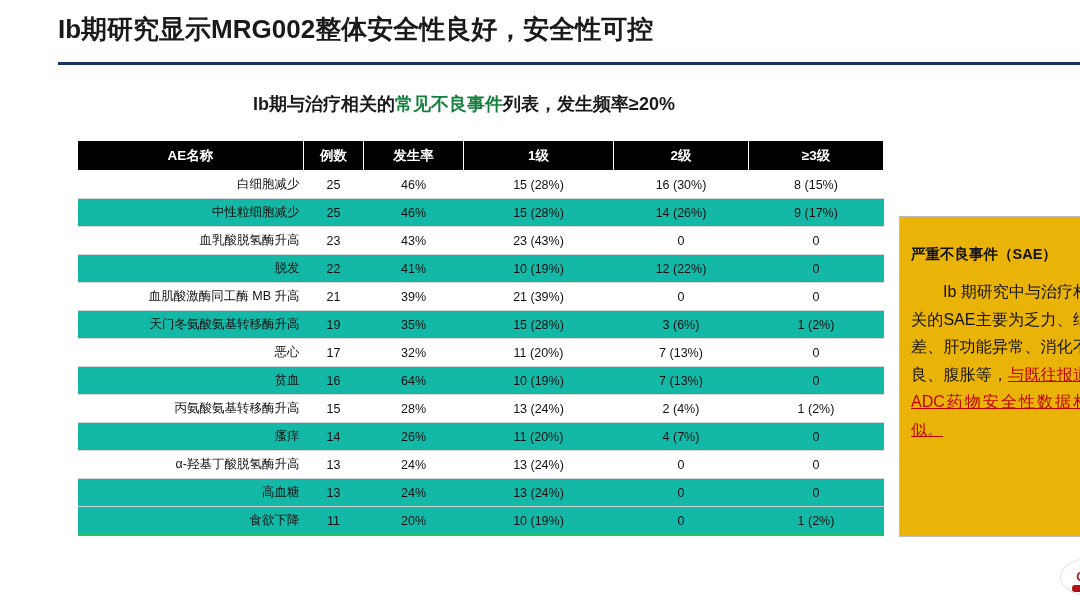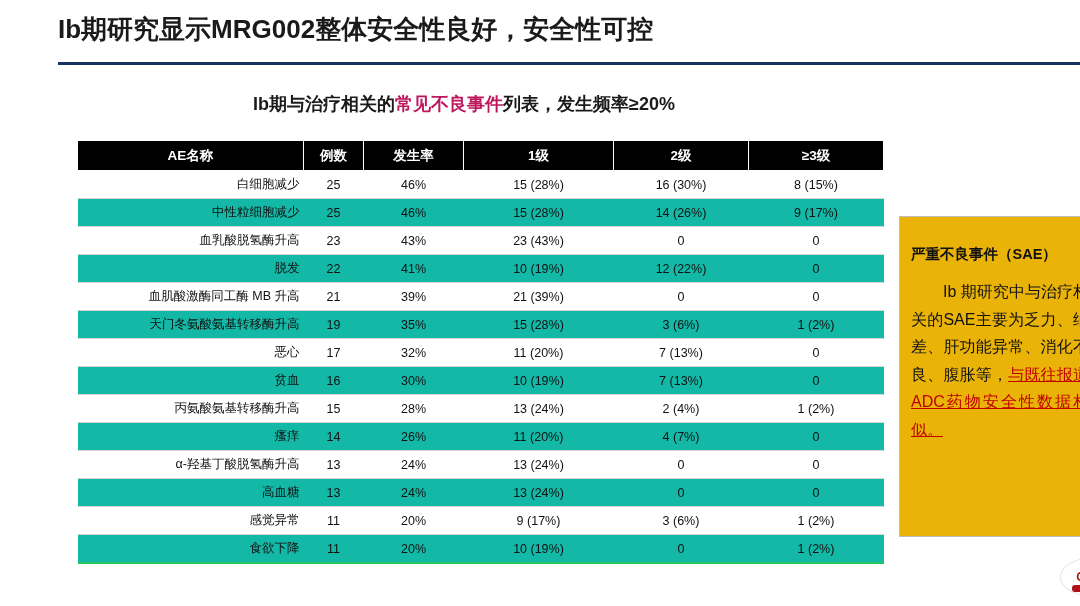--- a/index.html
+++ b/index.html
@@ -46,21 +46,21 @@
     left: 0;
     top: 92px;
     width: 840px;
     text-align: center;
     font-size: 18px;
     font-weight: bold;
     color: #1a1a1a;
     white-space: nowrap;
   }
   .subtitle .hl {
-    color: #be185d;
+    color: #15803d;
   }
   
   .table-wrap {
     position: absolute;
     left: 33px;
     top: 140px;
     width: 806px;
   }
   table.ae {
     border-collapse: collapse;
@@ -256,21 +256,21 @@
           <td class="name">恶心</td>
           <td>17</td>
           <td>32%</td>
           <td>11 (20%)</td>
           <td>7 (13%)</td>
           <td>0</td>
         </tr>
         <tr class="alt">
           <td class="name">贫血</td>
           <td>16</td>
-          <td>30%</td>
+          <td>64%</td>
           <td>10 (19%)</td>
           <td>7 (13%)</td>
           <td>0</td>
         </tr>
         <tr>
           <td class="name">丙氨酸氨基转移酶升高</td>
           <td>15</td>
           <td>28%</td>
           <td>13 (24%)</td>
           <td>2 (4%)</td>
@@ -293,28 +293,20 @@
           <td>0</td>
         </tr>
         <tr class="alt">
           <td class="name">高血糖</td>
           <td>13</td>
           <td>24%</td>
           <td>13 (24%)</td>
           <td>0</td>
           <td>0</td>
         </tr>
-        <tr>
-          <td class="name">感觉异常</td>
-          <td>11</td>
-          <td>20%</td>
-          <td>9 (17%)</td>
-          <td>3 (6%)</td>
-          <td>1 (2%)</td>
-        </tr>
         <tr class="alt">
           <td class="name">食欲下降</td>
           <td>11</td>
           <td>20%</td>
           <td>10 (19%)</td>
           <td>0</td>
           <td>1 (2%)</td>
         </tr>
       </tbody>
     </table>

